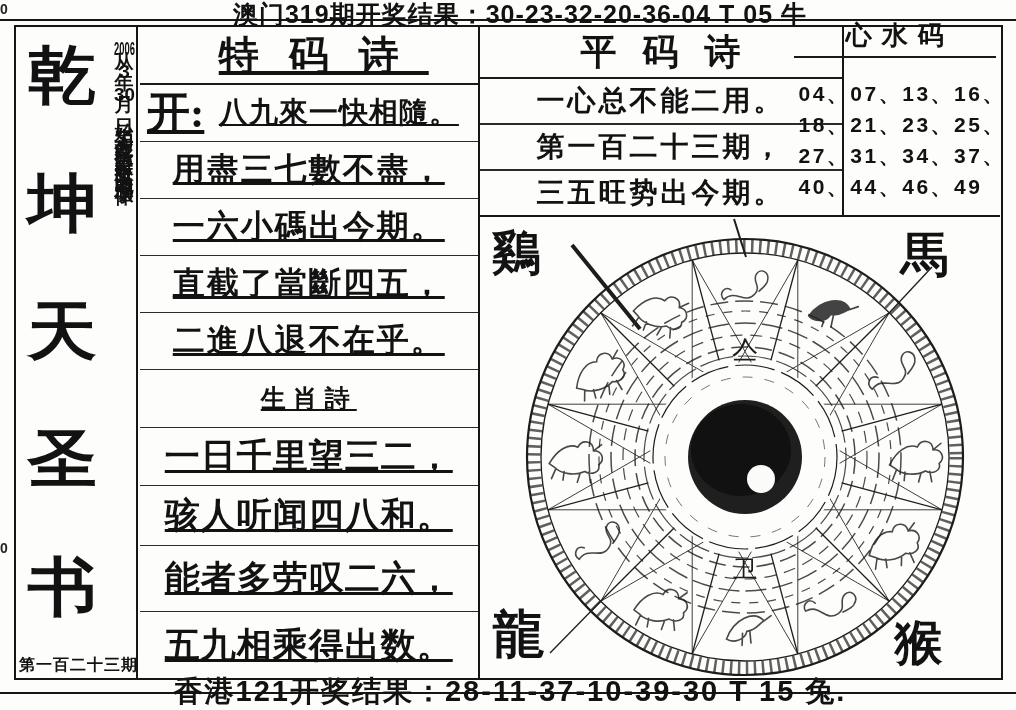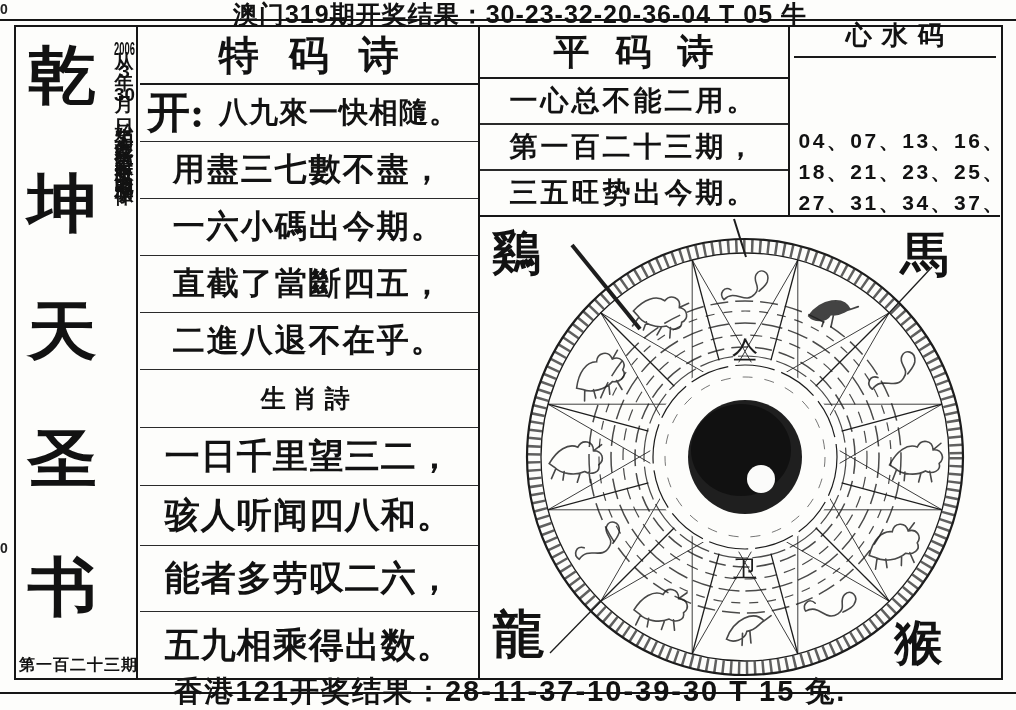--- a/index.html
+++ b/index.html
@@ -32,56 +32,56 @@
   .side-title span { transform:scaleX(1.08); }
   .side-note { position:absolute; right:2px; top:8px; height:632px; width:28px;
     writing-mode:vertical-rl; text-orientation:upright;
     font-size:19px; font-weight:700; letter-spacing:4px; line-height:1; }
   .side-note .num { text-combine-upright:all; }
   .issue { position:absolute; left:3px; bottom:2px; width:116px; white-space:nowrap;
     font-size:16px; font-weight:900; letter-spacing:1px; }
 
   
   .special { position:absolute; left:124px; top:0; width:339.5px; height:100%;
-    border-right:2.5px solid #161616; display:flex; flex-direction:column; }
+    border-right:2.5px solid #161616; display:flex; flex-direction:column;text-decoration:underline; }
   .sp-head { height:58px; border-bottom:2px solid #1a1a1a;
     display:flex; align-items:center; justify-content:center;
     font-size:40px; font-weight:900; letter-spacing:30px; padding-left:30px; }
   .sp-row { border-bottom:1.8px solid #2a2a2a; display:flex; align-items:center;
     justify-content:center; font-family:"Liberation Serif", serif; }
   .r-open { height:57px; justify-content:flex-start; padding-left:7px; }
   .r-a { height:57px; } .r-sub { height:58px; }
   .r-z0 { height:58px; } .r-z1 { height:60px; } .r-z2 { height:66px; }
   .r-z3 { flex:1; border-bottom:none; }
   .open-pre { font-size:43px; font-weight:900; }
   .open-text { flex:1; text-align:center; font-size:29px; font-weight:700;
     letter-spacing:1px; padding-right:4px; }
   .serifline { font-size:32px; font-weight:700; letter-spacing:2px; }
   .subhead { font-size:25px; font-weight:600; letter-spacing:7px; }
   .boldline { font-size:35px; font-weight:900; letter-spacing:1px;
     font-family:"Liberation Sans", sans-serif; }
 
   
-  .flat { position:absolute; left:463.5px; top:0; width:310px; height:190px;
+  .flat { position:absolute; left:463.5px; top:0; width:364px; height:190px;
     border-right:2.5px solid #161616; border-bottom:2.5px solid #161616;
     display:flex; flex-direction:column; }
   .fp-head { height:52px; border-bottom:2px solid #1a1a1a;
     display:flex; align-items:center; justify-content:center;
     font-size:36px; font-weight:900; letter-spacing:26px; padding-left:26px; }
   .fp-row { flex:1; border-bottom:2px solid #2a2a2a; display:flex; align-items:center;
     justify-content:center; font-size:28px; font-weight:800; letter-spacing:3px; }
   .fp-row:last-child { border-bottom:none; }
 
   
   .lucky { position:absolute; left:773.5px; top:0; width:210.5px; height:190px;
     border-bottom:2.5px solid #161616; }
   .lk-head { height:31px; margin:0 4px; border-bottom:2px solid #1a1a1a;
     display:flex; align-items:flex-end; justify-content:center; padding-bottom:3px;
     font-size:26px; font-weight:900; letter-spacing:10px; padding-left:10px; }
-  .lk-rows { padding:20px 0 0 9px;margin-top:47px; }
+  .lk-rows { padding:20px 0 0 9px; }
   .lk-row { font-size:21px; font-weight:800; letter-spacing:2.5px; line-height:31px;
     white-space:nowrap; }
 
   
   .wheel { position:absolute; left:463.5px; top:190px; width:520.5px; height:460px; }
   .wheel svg { position:absolute; left:0; top:0; }
   .corner { position:absolute; font-family:"Liberation Serif", serif;
     font-weight:900; line-height:1; }
   .c-tl { left:13px; top:12px;  font-size:48px; }
   .c-tr { left:421px; top:14px; font-size:48px; }
@@ -143,20 +143,21 @@
       <div class="fp-row">第一百二十三期，</div>
       <div class="fp-row">三五旺势出今期。</div>
     </div>
 
     <div class="lucky">
       <div class="lk-head">心水码</div>
       <div class="lk-rows">
         <div class="lk-row">04、07、13、16、</div>
         <div class="lk-row">18、21、23、25、</div>
         <div class="lk-row">27、31、34、37、</div>
+        <div class="lk-row">40、44、46、49</div>
       </div>
     </div>
 
     <div class="wheel">
       <svg width="520" height="460" viewBox="0 0 520 460">
         <defs>
           <path id="beastA" d="M-17,7 C-13,-3 -6,-9 1,-7 C3,-13 11,-13 12,-6 C18,-7 21,-1 17,3 C19,8 13,11 8,9 C2,13 -8,13 -13,9 Z M-12,10 L-14,17 M-6,11 L-6,17 M5,11 L4,17 M11,9 L13,16 M12,-6 L17,-11"></path>
           <path id="beastB" d="M-15,9 C-7,1 0,13 7,5 C12,0 5,-4 8,-9 C11,-14 18,-11 16,-4 C15,-1 12,1 10,3 M-15,9 C-19,5 -15,-1 -10,2"></path>
           <path id="beastC" d="M-13,7 C-7,-6 7,-11 13,-3 C9,-1 7,3 1,3 C-1,9 -9,10 -13,7 Z M13,-3 L18,-6 M-2,4 L-3,12 M3,3 L3,11"></path>
         </defs>

